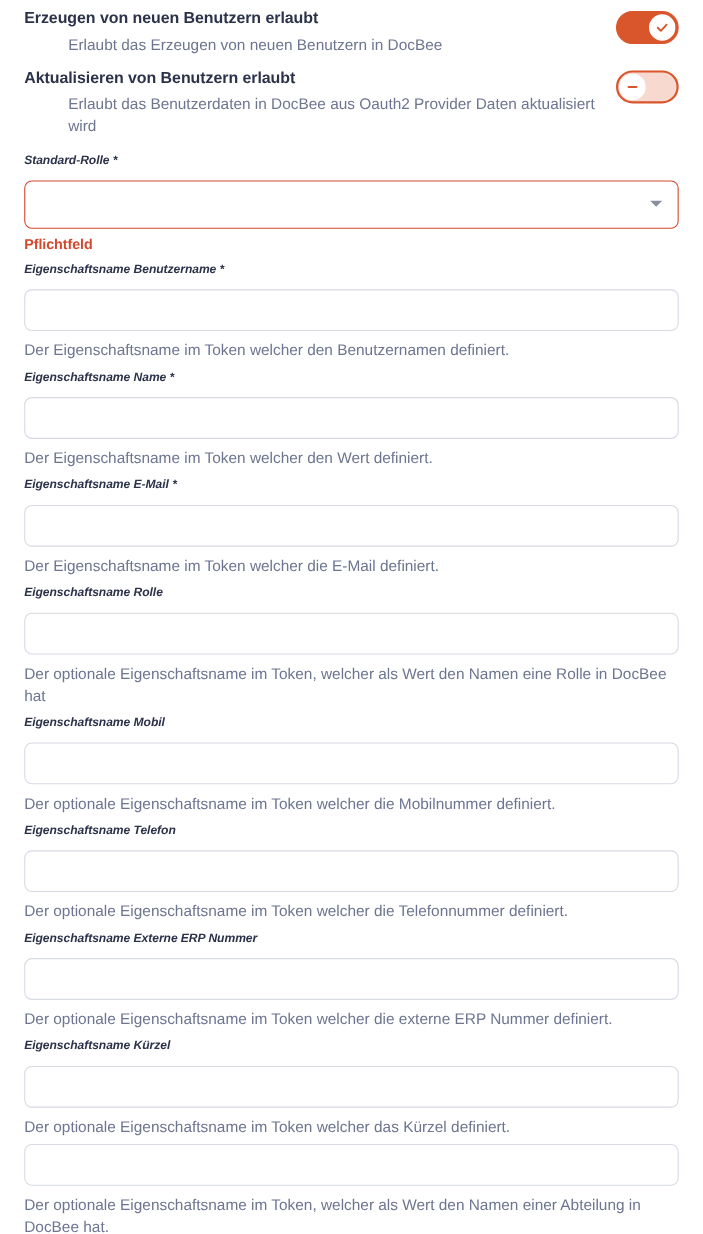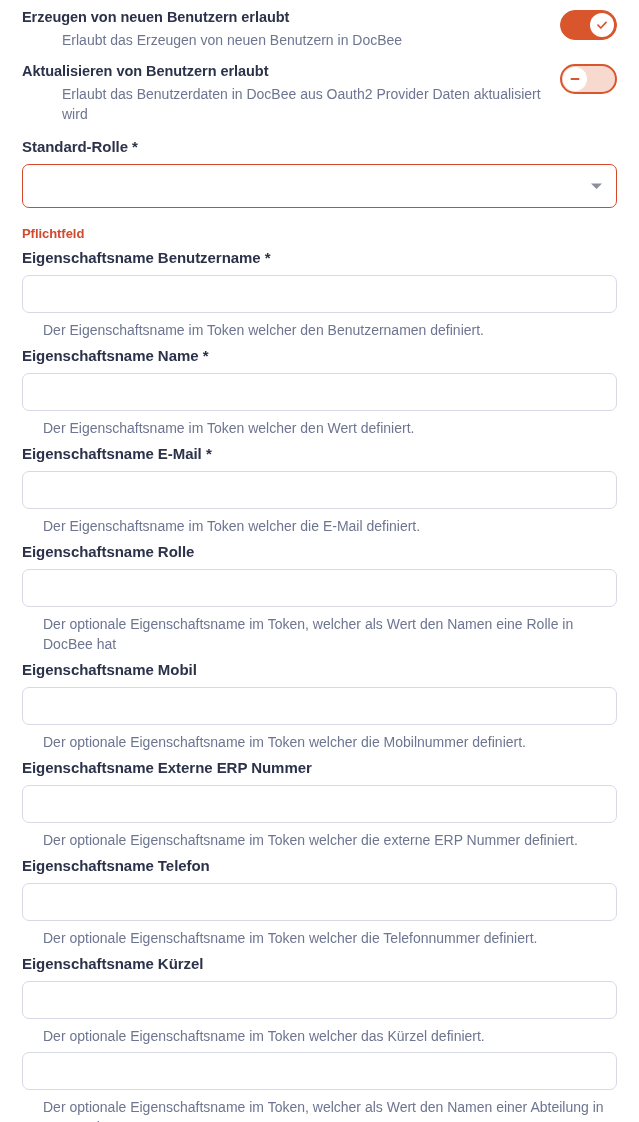--- a/index.html
+++ b/index.html
@@ -95,27 +95,28 @@
   .switch.off .knob { left: 1px; }
 
   .knob svg { display: block; }
 
   
   .field {
     padding-top: 6px;
   }
 
   .field-label {
-    font-size: 15px;
+    font-size: 11px;
     font-weight: 700;
     color: #2b3249;
     letter-spacing: -0.05px;
     line-height: 19px;
     margin-bottom: 8px;
     display: block;
+    font-style: italic;
   }
 
   .req {
     font-weight: 700;
     color: #2b3249;
   }
 
   .control {
     width: 595px;
     height: 38px;
@@ -161,29 +162,28 @@
     pointer-events: none;
   }
 
   .helper {
     font-size: 14px;
     font-weight: 400;
     color: #6d7590;
     line-height: 20px;
     margin-top: 7px;
     max-width: 597px;
-    margin-left: 21px;
   }
 
   .error-msg {
     font-size: 13px;
     font-weight: 700;
     color: #d4482c;
     line-height: 17px;
-    margin-top: 17px;
+    margin-top: 5px;
     letter-spacing: -0.05px;
   }
 </style>
 </head>
 <body>
 
 <div class="page">
 
   <div class="toggle-row">
     <div class="toggle-text">
@@ -273,38 +273,38 @@
     <label class="field-label">
       <span>Eigenschaftsname Mobil</span>
       <span class="req"></span>
     </label>
     <input class="control" type="text" value="" style="">
     <div class="helper">Der optionale Eigenschaftsname im Token welcher die Mobilnummer definiert.</div>
   </div>
 
   <div class="field">
     <label class="field-label">
+      <span>Eigenschaftsname Telefon</span>
+      <span class="req"></span>
+    </label>
+    <input class="control" type="text" value="" style="">
+    <div class="helper">Der optionale Eigenschaftsname im Token welcher die Telefonnummer definiert.</div>
+  </div>
+
+  <div class="field">
+    <label class="field-label">
       <span>Eigenschaftsname Externe ERP Nummer</span>
       <span class="req"></span>
     </label>
     <input class="control" type="text" value="" style="">
     <div class="helper">Der optionale Eigenschaftsname im Token welcher die externe ERP Nummer definiert.</div>
   </div>
 
   <div class="field">
     <label class="field-label">
-      <span>Eigenschaftsname Telefon</span>
-      <span class="req"></span>
-    </label>
-    <input class="control" type="text" value="" style="">
-    <div class="helper">Der optionale Eigenschaftsname im Token welcher die Telefonnummer definiert.</div>
-  </div>
-
-  <div class="field">
-    <label class="field-label">
       <span>Eigenschaftsname Kürzel</span>
       <span class="req"></span>
     </label>
     <input class="control" type="text" value="" style="">
     <div class="helper">Der optionale Eigenschaftsname im Token welcher das Kürzel definiert.</div>
   </div>
 
   <div class="field">
     <input class="control" type="text" value="" style="">
     <div class="helper">Der optionale Eigenschaftsname im Token, welcher als Wert den Namen einer Abteilung in DocBee hat.</div>

